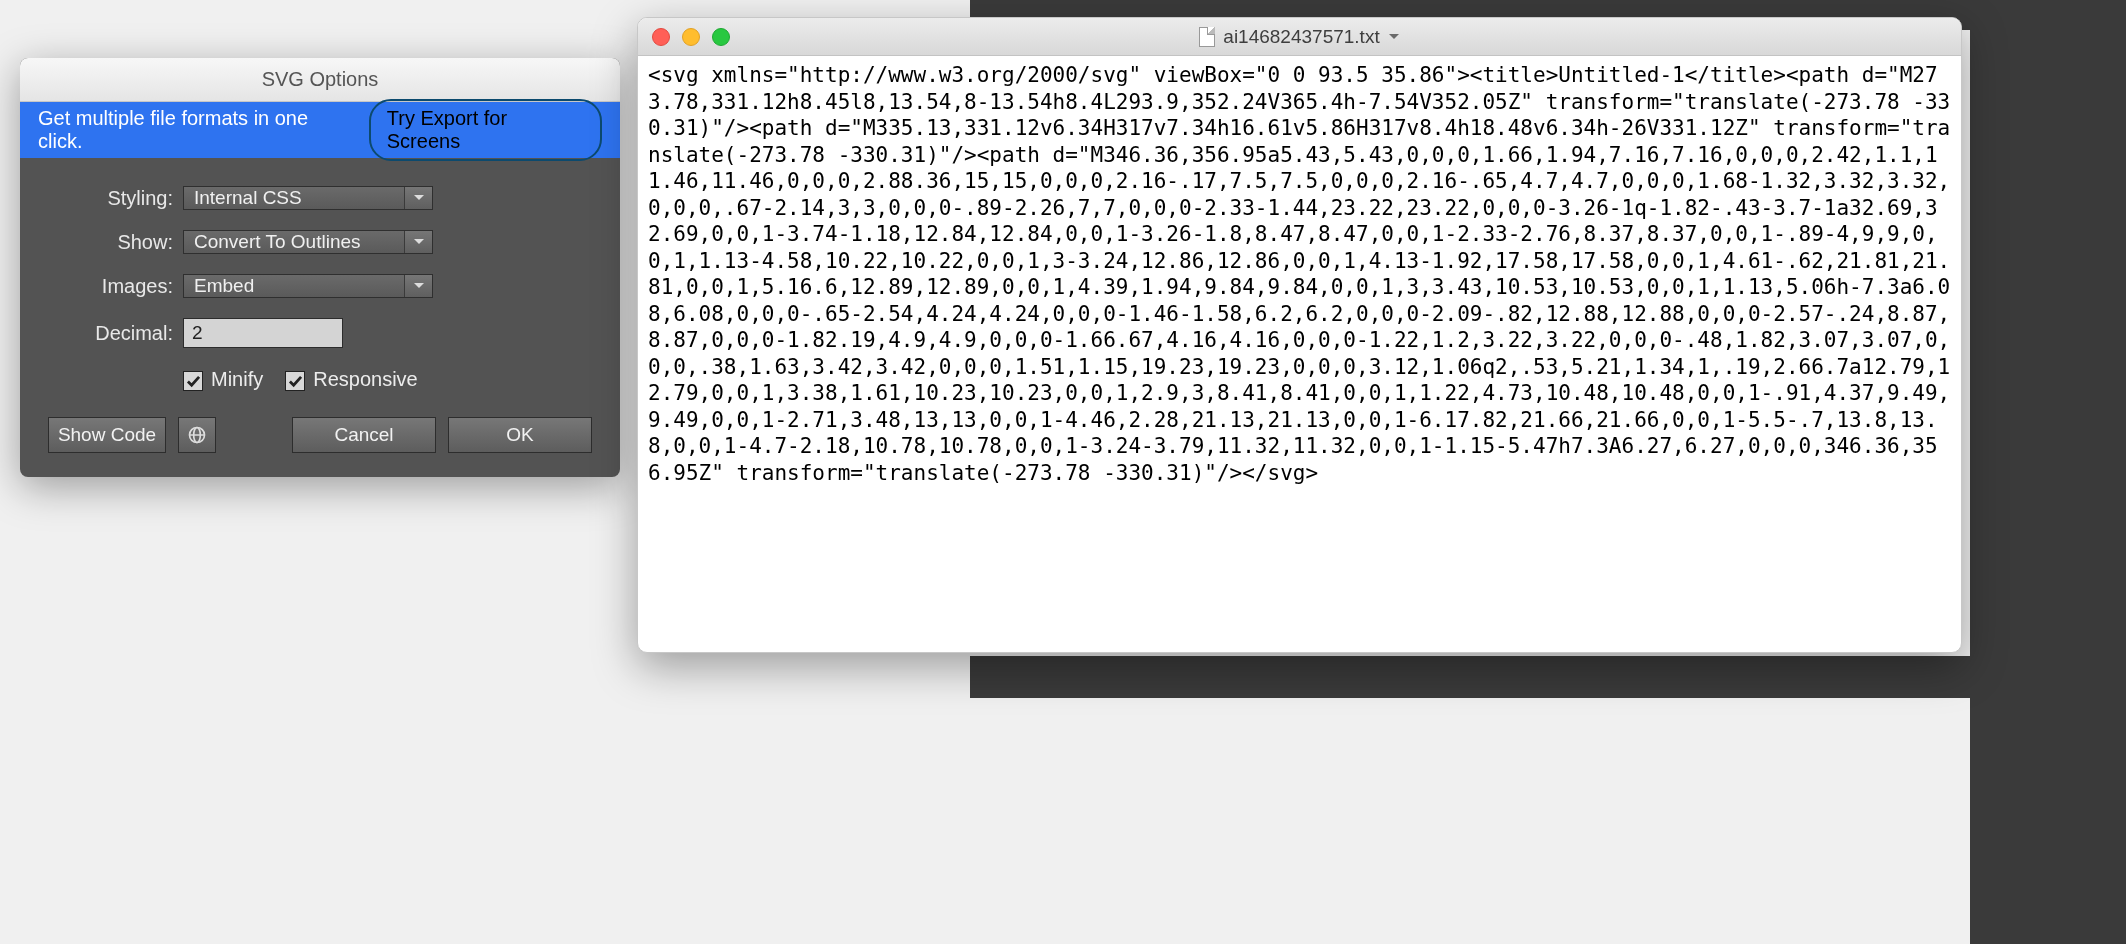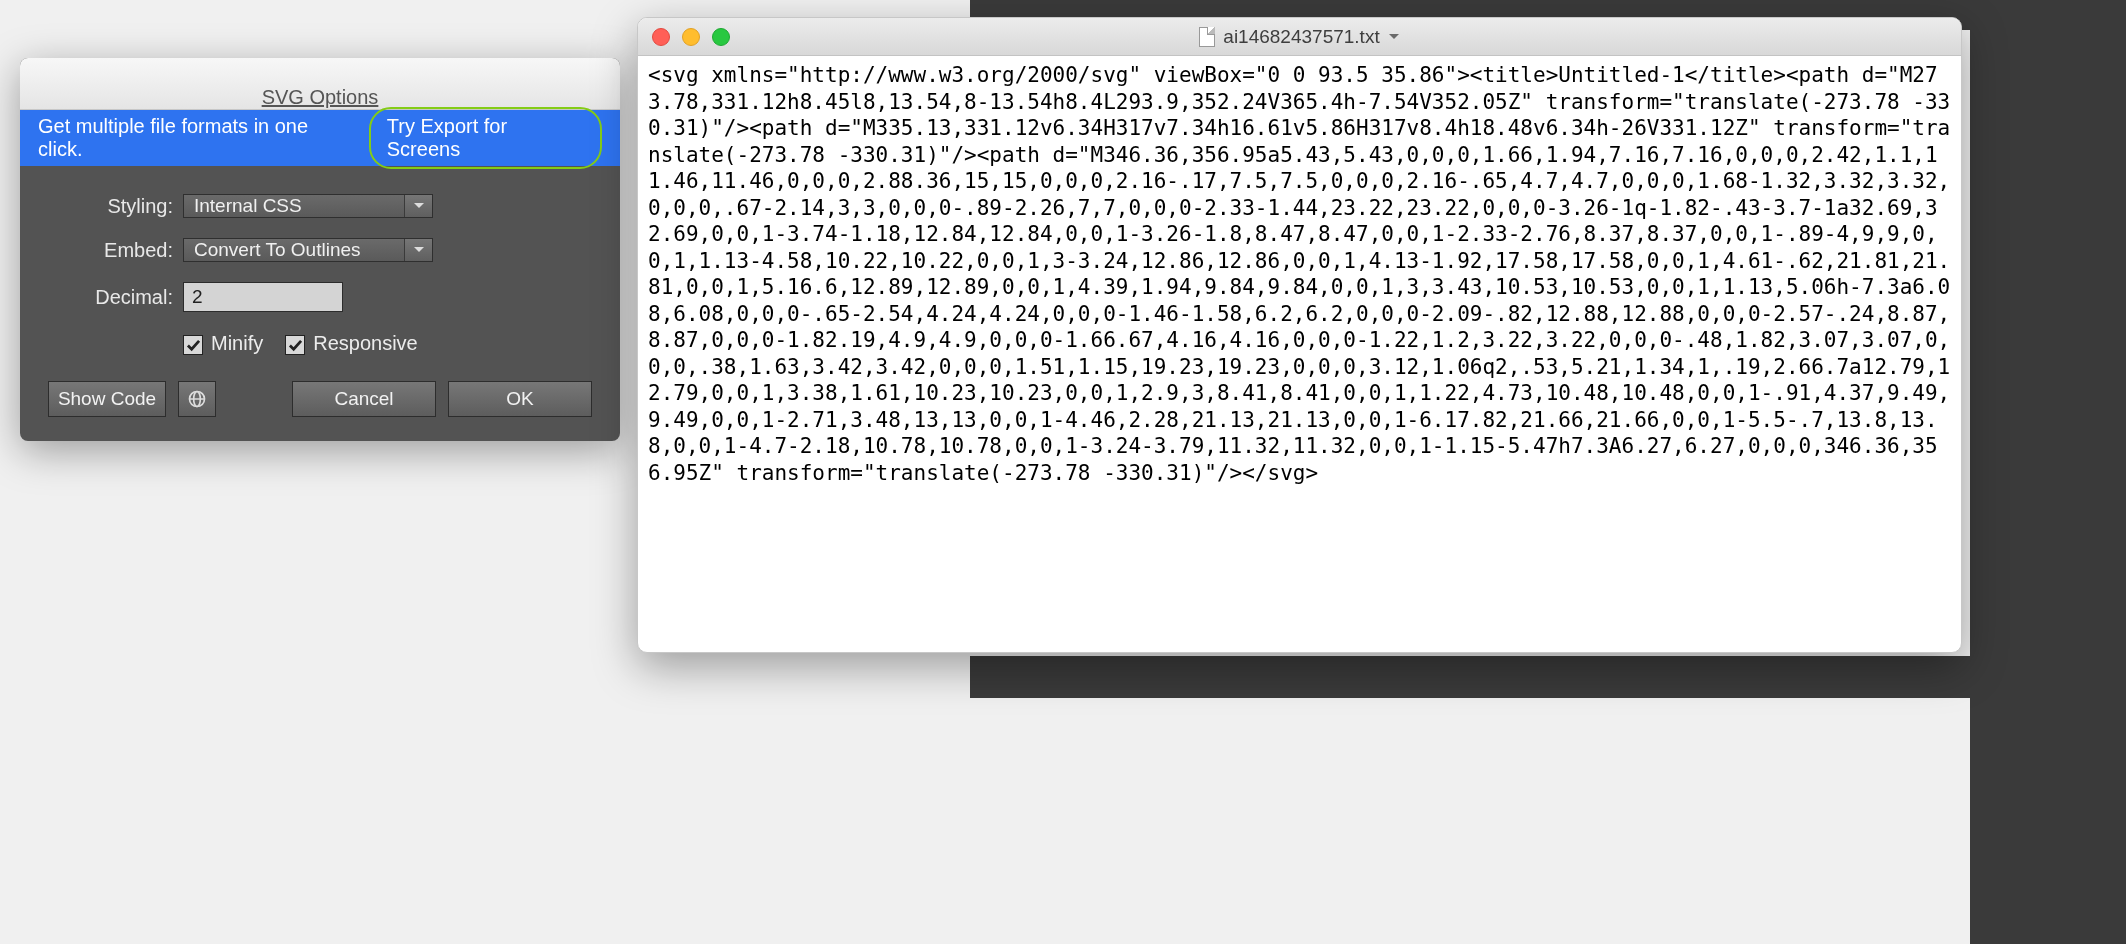--- a/index.html
+++ b/index.html
@@ -39,48 +39,47 @@
     position: absolute;
     left: 20px;
     top: 58px;
     width: 600px;
     border-radius: 8px;
     box-shadow: 0 10px 40px rgba(0,0,0,.35);
     overflow: hidden;
     background: #535353;
   }
   .svg-dialog .titlebar {
-    height: 52px;
+    height: 44px;
     background: linear-gradient(#f7f7f7,#e5e5e5);
     border-bottom: 1px solid #c7c7c7;
     display: flex;
-    align-items: flex-end;
+    align-items: center;
     justify-content: center;
     font-size: 20px;
     color: #555;
-    text-decoration: underline;
   }
   .svg-dialog .banner {
     background: #2e73f0;
     height: 56px;
     display: flex;
     align-items: center;
     padding: 0 18px;
     gap: 14px;
   }
   .svg-dialog .banner-text {
     color: #fff;
     font-size: 20px;
     font-weight: 500;
   }
   .svg-dialog .banner-btn {
-    border: 2px solid #84cc16;
+    border: 2px solid #0c4a6e;
     border-radius: 22px;
     padding: 6px 16px;
-    color: #ffffff;
+    color: #000000;
     font-size: 20px;
     cursor: pointer;
   }
   .svg-dialog .body {
     padding: 28px 28px 24px 28px;
     color: #ececec;
     font-size: 20px;
   }
   .form-row {
     display: flex;
@@ -273,31 +272,42 @@
         <span>Internal CSS</span>
         <span class="arrow-btn">
           <svg viewBox="0 0 12 8">
               <path d="M1 1l5 5 5-5z"></path>
             </svg>
         </span>
       </div>
     </div>
 
     <div class="form-row">
-      <span class="lbl">Embed:</span>
+      <span class="lbl">Show:</span>
       <div class="select">
         <span>Convert To Outlines</span>
         <span class="arrow-btn">
           <svg viewBox="0 0 12 8">
               <path d="M1 1l5 5 5-5z"></path>
             </svg>
         </span>
       </div>
     </div>
 
+    <div class="form-row">
+      <span class="lbl">Images:</span>
+      <div class="select">
+        <span>Embed</span>
+        <span class="arrow-btn">
+          <svg viewBox="0 0 12 8">
+              <path d="M1 1l5 5 5-5z"></path>
+            </svg>
+        </span>
+      </div>
+    </div>
 
 
     <div class="form-row">
       <span class="lbl">Decimal:</span>
       <input class="num-input" value="2" style="">
     </div>
 
     <div class="checks">
       <label class="chk">
         <span class="box">

